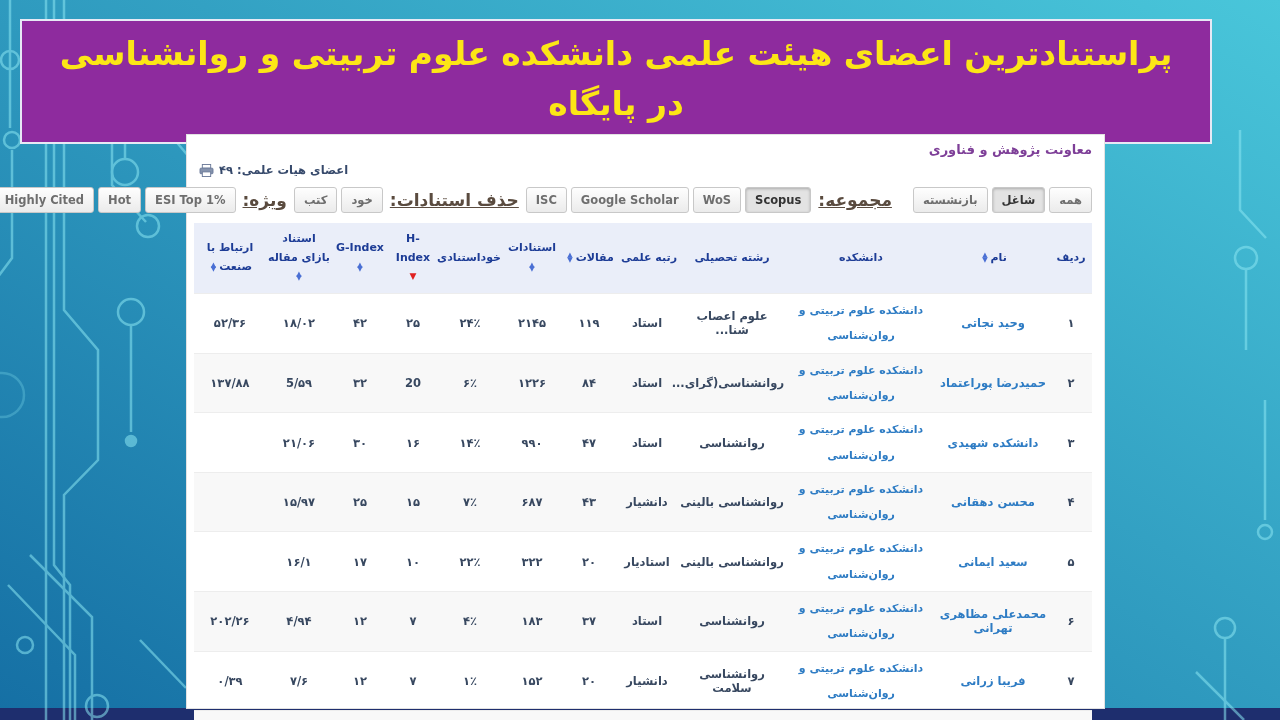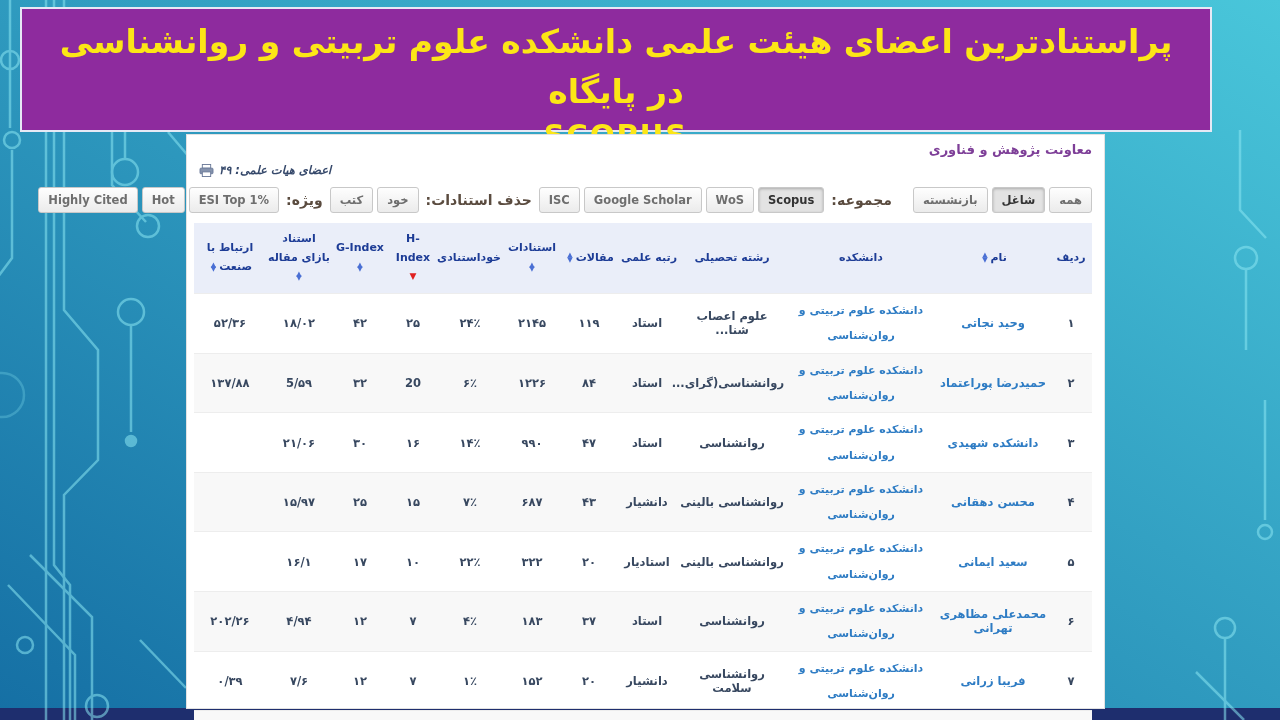--- a/index.html
+++ b/index.html
@@ -4,52 +4,52 @@
 <style>
   html,body{margin:0;padding:0;}
   body{
     width:1280px;height:720px;overflow:hidden;position:relative;
     font-family:"DejaVu Sans","Liberation Sans",sans-serif;
   }
   
   #bg{position:absolute;inset:0;z-index:0;}
   
   .banner{
-    position:absolute;left:20px;top:7px;width:1192px;height:125px;z-index:2;
+    position:absolute;left:20px;top:19px;width:1192px;height:125px;z-index:2;
     background:#8e2b9e;border:2px solid #e6e9f5;box-sizing:border-box;
     text-align:center;direction:rtl;
   }
   .banner-title{
     margin:8px 18px 0;font-size:33px;line-height:1.5;font-weight:bold;
     color:#fce616;
   }
   .banner-subtitle{
     margin-top:2px;font-size:29px;font-weight:bold;letter-spacing:2px;color:#fce616;
   }
   
   .panel{
     position:absolute;left:186px;top:134px;width:919px;height:575px;z-index:2;
     background:#ffffff;border:1px solid #e2e2e2;box-sizing:border-box;
     direction:rtl;padding:7px 12px 0 12px;
   }
   .dept-title{color:#7e3f98;font-weight:bold;font-size:13px;text-align:right;padding-left:6px;}
-  .count-row{text-align:left;margin-top:2px;font-style:italic;}
+  .count-row{text-align:left;margin-top:2px;}
   .count{
     display:inline-flex;flex-direction:row-reverse;align-items:center;gap:5px;
     color:#36496b;font-weight:bold;font-size:11.5px;direction:rtl;
   }
   .printer{width:15px;height:13px;display:inline-block;}
   
   .filters{
     display:flex;align-items:center;gap:7px;margin-top:9px;direction:rtl;
     flex-wrap:nowrap;white-space:nowrap;
   }
   .fgroup{display:flex;align-items:center;gap:4px;}
   .fgroup.status{margin-left:14px;}
-  .flabel{color:#5a4b3f;font-weight:bold;font-size:14px;margin-left:3px;}
+  .flabel{color:#5a4b3f;font-weight:bold;font-size:17px;margin-left:3px;text-decoration:underline;}
   .btn{
     background:linear-gradient(#fefefe,#ebebeb);
     border:1px solid #c8c8c8;border-radius:3px;
     padding:5px 9px;color:#6e6e6e;font-size:11.5px;font-weight:bold;
     font-family:"DejaVu Sans","Liberation Sans",sans-serif;cursor:pointer;
   }
   .btn.selected{background:#e3e3e3;box-shadow:inset 0 1px 3px rgba(0,0,0,.25);color:#333;}
   
   table{width:100%;border-collapse:collapse;table-layout:fixed;margin-top:10px;}
   thead th{

